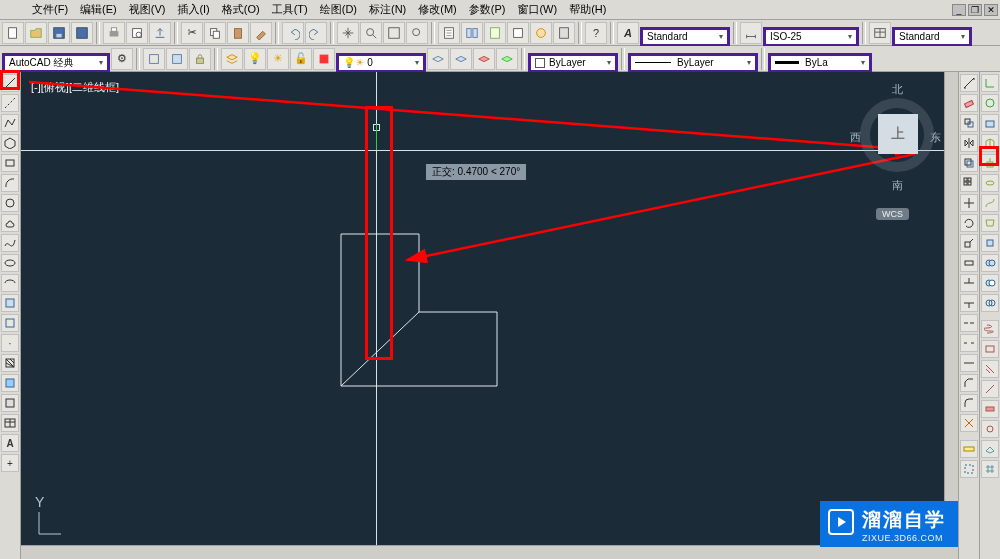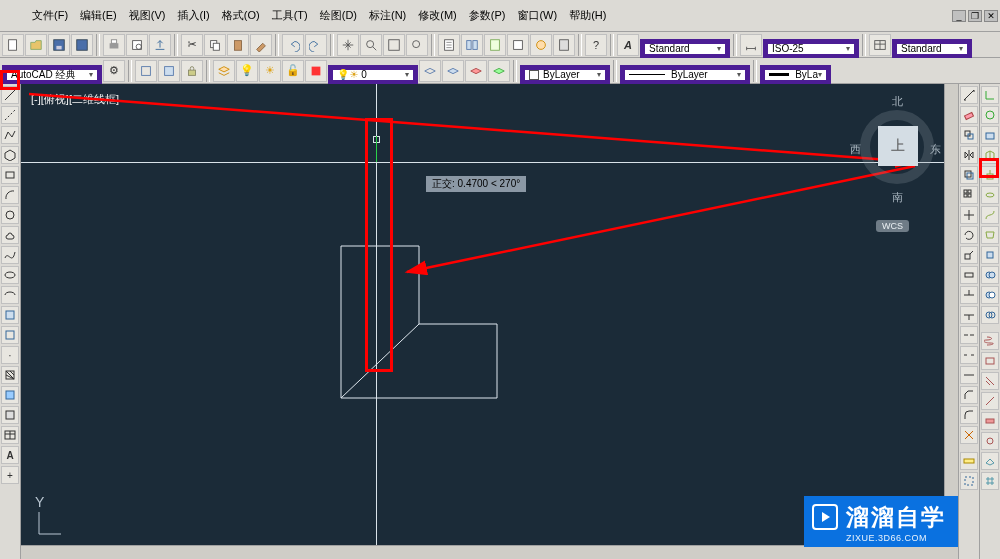--- a/index.html
+++ b/index.html
@@ -1,30 +1,30 @@
 <!DOCTYPE html>
 <html><head>
 <meta charset="utf-8">
 <style>
   * { box-sizing: border-box; margin: 0; padding: 0; font-family: "Microsoft YaHei", Arial, sans-serif; }
   html, body { width: 1000px; height: 559px; overflow: hidden; background: #1b2b38; }
   .app { width: 1000px; height: 559px; display: flex; flex-direction: column; }
 
   
-  .menu-bar { height: 32px; background: #dcdad5; border-bottom: 1px solid #a0a0a0; display: flex; align-items: center; padding-left: 4px; font-size: 11px; color: #000; }
+  .menu-bar { height: 20px; background: #dcdad5; border-bottom: 1px solid #a0a0a0; display: flex; align-items: center; padding-left: 4px; font-size: 11px; color: #000; }
   .menu-item { padding: 0 6px; height: 100%; display: flex; align-items: center; cursor: default; }
   .window-controls { margin-left: auto; display: flex; gap: 2px; padding-right: 2px; }
   .wctl { width: 14px; height: 12px; background: #c0c0c0; border: 1px solid #888; font-size: 9px; display: flex; align-items: center; justify-content: center; }
 
   
   .toolbar-row { height: 26px; background: #dcdad5; border-bottom: 1px solid #a0a0a0; display: flex; align-items: center; padding: 0 2px; gap: 1px; }
   .tbtn { width: 22px; height: 22px; border: 1px solid #c0c0c0; background: #e8e6e0; display: flex; align-items: center; justify-content: center; font-size: 11px; color: #333; }
   .tbtn svg { width: 14px; height: 14px; }
   .sep { width: 4px; height: 22px; border-left: 1px solid #a0a0a0; border-right: 1px solid #fff; margin: 0 2px; }
-  .dropdown { height: 20px; background: #fff; border: 5px solid #4c1d95; font-size: 10px; padding: 0 4px; display: flex; align-items: center; min-width: 0; margin-top: 8px; }
+  .dropdown { height: 20px; background: #fff; border: 3px solid #4c1d95; font-size: 10px; padding: 0 4px; display: flex; align-items: center; min-width: 0; margin-top: 8px; }
   .dd-arrow { margin-left: auto; font-size: 8px; color: #555; }
 
   
   .main-row { flex: 1; display: flex; background: #dcdad5; min-height: 0; }
   .side-tb { width: 21px; background: #dcdad5; border-right: 1px solid #a0a0a0; display: flex; flex-direction: column; align-items: center; padding-top: 2px; gap: 2px; }
   .side-tb.right { border-right: none; border-left: 1px solid #a0a0a0; }
   .sbtn { width: 18px; height: 18px; border: 1px solid #c0c0c0; background: #e8e6e0; display: flex; align-items: center; justify-content: center; font-size: 10px; color: #333; }
   .sbtn svg { width: 12px; height: 12px; }
 
   .canvas-wrap { flex: 1; position: relative; background: #1b2b38; overflow: hidden; }
@@ -46,21 +46,21 @@
 
   .scroll-h { position: absolute; left: 0; right: 0; bottom: 0; height: 14px; background: #cfcdc7; border-top: 1px solid #a0a0a0; }
   .scroll-v { position: absolute; top: 0; bottom: 14px; right: 0; width: 14px; background: #cfcdc7; border-left: 1px solid #a0a0a0; }
 
   
   .annot-rect { position: absolute; border: 3px solid #ff0000; pointer-events: none; }
   .annot-svg { position: absolute; left: 0; top: 0; pointer-events: none; }
 
   .watermark { position: absolute; right: 0; bottom: 12px; background: #0a71e0; color: #fff; padding: 6px 12px 4px 42px; display: flex; align-items: center; }
   .wm-icon { position: absolute; left: 8px; top: 8px; width: 26px; height: 26px; border: 2px solid #fff; border-radius: 4px; display: flex; align-items: center; justify-content: center; }
-  .wm-main { font-size: 23px; font-weight: 600; letter-spacing: 2px; text-align: center; }
+  .wm-main { font-size: 19px; font-weight: 600; letter-spacing: 2px; text-align: center; }
   .wm-sub { font-size: 9px; letter-spacing: 0.5px; opacity: 0.9; }
 </style>
 </head>
 <body>
 
 <div class="app">
 
   <div class="menu-bar">
     <span style="width:22px"></span>
     <span class="menu-item">文件(F)</span>
@@ -231,21 +231,21 @@
           <path d="M2 7h12M8 3v10" stroke="#555"></path>
         </svg>
       </div>
     <div class="dropdown" style="width:80px">
       <span>Standard</span>
         <span class="dd-arrow">▾</span>
     </div>
   </div>
 
   <div class="toolbar-row">
-    <div class="dropdown" style="width:100px">
+    <div class="dropdown" style="width:108px">
       <span>AutoCAD 经典</span>
         <span class="dd-arrow">▾</span>
     </div>
     <div class="tbtn">⚙</div>
     <div class="sep"></div>
     <div class="tbtn">
         <svg viewBox="0 0 16 16">
           <rect x="3" y="3" width="10" height="10" fill="none" stroke="#57a"></rect>
         </svg>
       </div>
@@ -304,21 +304,21 @@
       <span>ByLayer</span>
         <span class="dd-arrow">▾</span>
     </div>
     <div class="sep"></div>
     <div class="dropdown" style="width:130px">
       <span style="display:inline-block;width:36px;border-top:1px solid #000;margin-right:6px"></span>
       <span>ByLayer</span>
         <span class="dd-arrow">▾</span>
     </div>
     <div class="sep"></div>
-    <div class="dropdown" style="width:71px">
+    <div class="dropdown" style="width:104px">
       <span style="display:inline-block;width:24px;border-top:3px solid #000;margin-right:6px"></span>
       <span>ByLa</span>
         <span class="dd-arrow">▾</span>
     </div>
   </div>
 
   <div class="main-row">
 
     <div class="side-tb" style="position:relative">
       <div class="sbtn">

